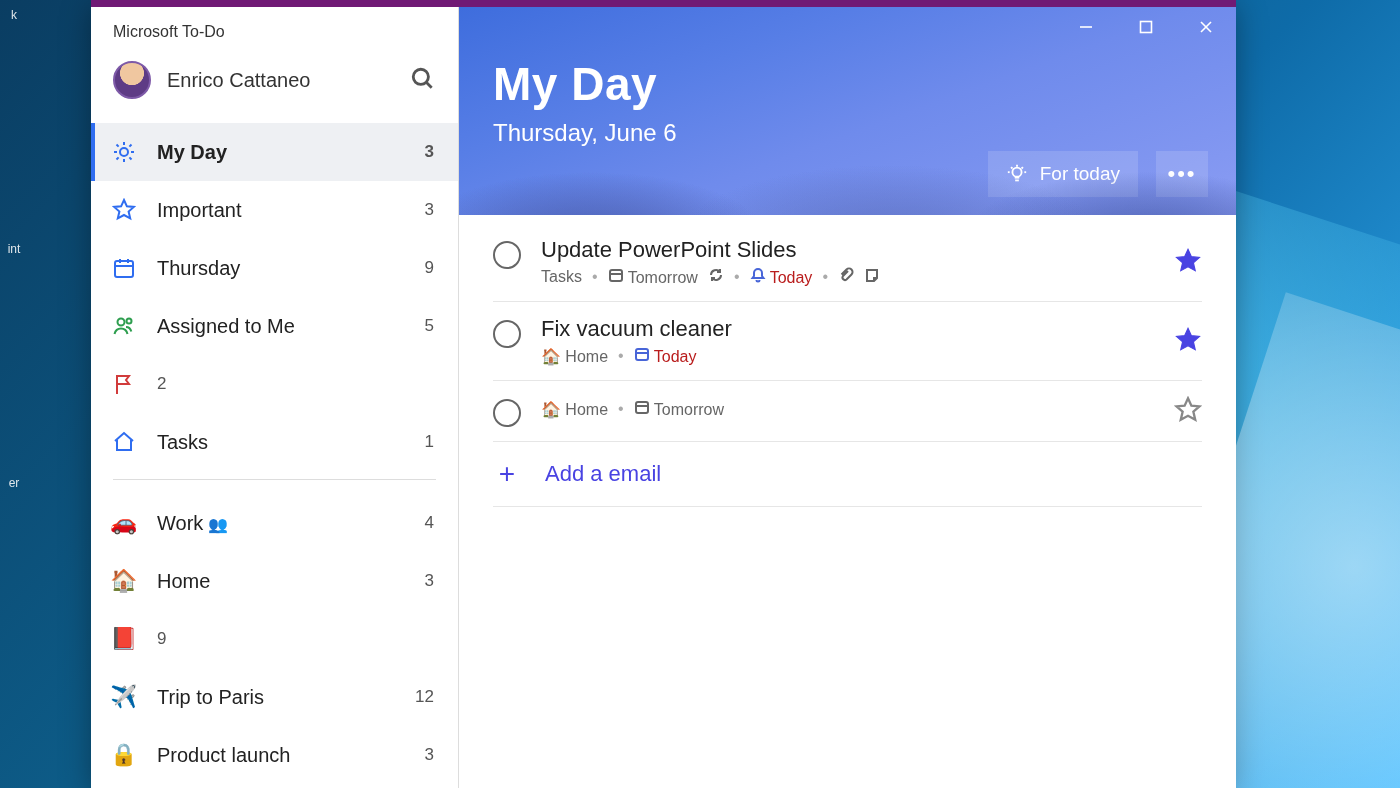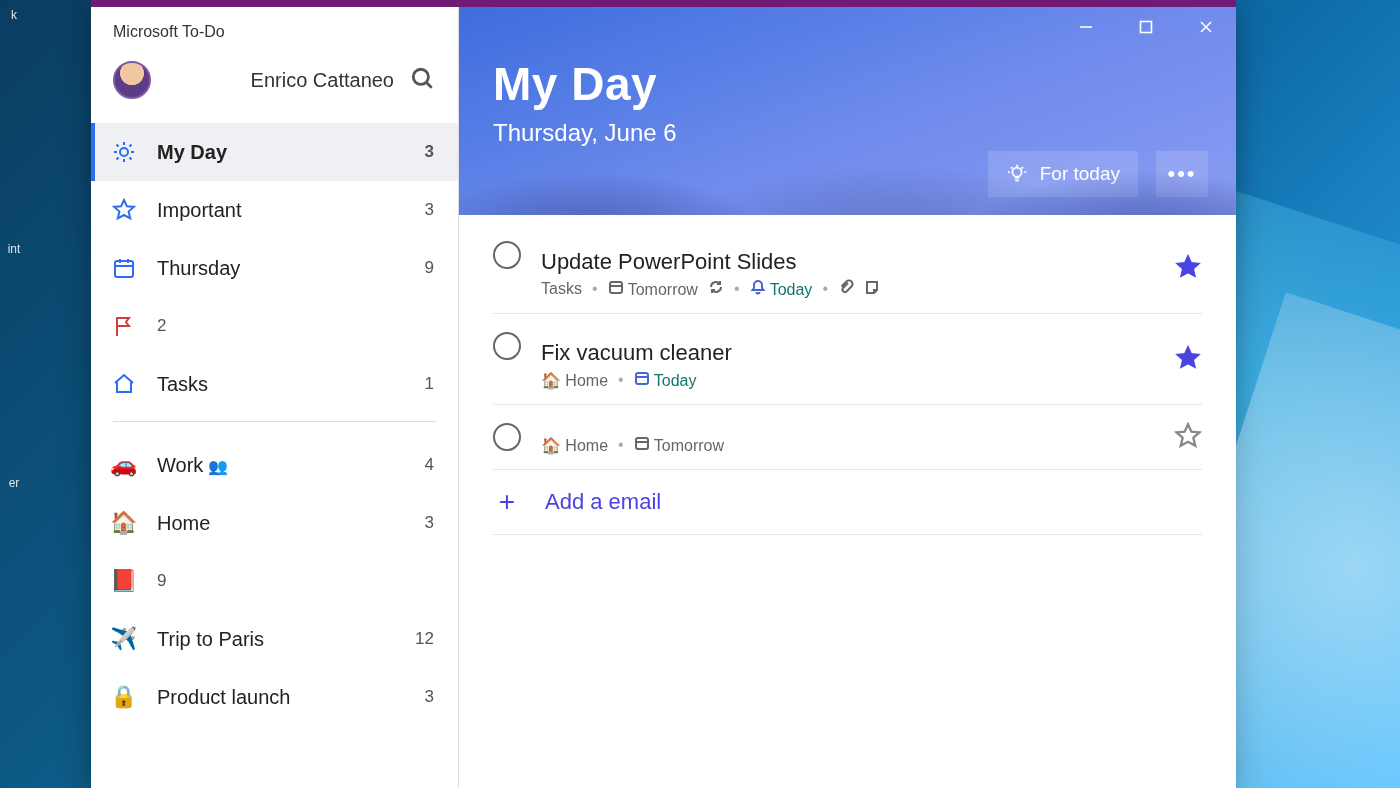--- a/index.html
+++ b/index.html
@@ -39,21 +39,21 @@
   }
   .app-title { font-size: 16px; color:#333; padding: 16px 22px 10px; }
   .profile-row {
     display:flex; align-items:center; gap:16px; padding: 10px 22px 18px;
   }
   .avatar {
     width:38px; height:38px; border-radius:50%;
     background: radial-gradient(circle at 50% 30%, #f0c7a0 40%, #5e3b85 42%);
     border: 2px solid #7e5aa8;
   }
-  .profile-name { flex:1; font-size:20px; color:#333;text-align:right; }
+  .profile-name { flex:1; font-size:20px; color:#333; }
   .search-btn { background:none; border:none; cursor:pointer; }
   .search-btn svg { width:26px; height:26px; stroke:#555; stroke-width:2.6; fill:none; }
 
   .nav-list { padding-top:6px; }
   .nav-item {
     display:flex; align-items:center; gap:20px;
     padding: 16px 24px 16px 20px; font-size:20px; color:#222; cursor:pointer;
   }
   .nav-item.active {
     background:#eef0f3;
@@ -103,29 +103,29 @@
 
   .tasks { padding: 8px 34px 0; }
   .task {
     display:flex; align-items:flex-start; gap:20px;
     padding: 14px 0; border-bottom:1px solid #e6e6e6;
   }
   .task-check {
     width:28px; height:28px; border:2.5px solid #666; border-radius:50%; flex:0 0 28px;
     margin-top:4px; background:none; cursor:pointer;
   }
-  .task-body { flex:1;margin-top:12px; }
+  .task-body { flex:1; }
   .task-title { font-size:22px; color:#222; }
   .task-meta {
     display:flex; align-items:center; gap:10px; flex-wrap:wrap;
     font-size:16px; color:#666; margin-top:4px;
   }
   .task-meta .dot { color:#aaa; }
   .task-meta .due-icon { width:16px; height:16px; stroke:#666; fill:none; stroke-width:2; }
-  .task-meta .accent { color:#0f766e;text-align:right; }
+  .task-meta .accent { color:#b91c1c;text-align:right; }
   .task-meta .accent .due-icon { stroke:#4865d8; }
   .task-star { background:none; border:none; cursor:pointer; align-self:center; }
   .task-star svg { width:28px; height:28px; }
   .star-on path { fill:#4943e2; stroke:#4943e2; }
   .star-off path { fill:none; stroke:#888; stroke-width:2; }
 
   .add-task {
     display:flex; align-items:center; gap:24px;
     padding: 18px 0; color:#4943e2; font-size:22px; cursor:pointer;
     border-bottom:1px solid #e6e6e6;
@@ -198,20 +198,32 @@
         <span class="ico ico-plan">
           <svg viewBox="0 0 24 24">
               <rect x="3" y="5" width="18" height="16" rx="2"></rect>
               <line x1="3" y1="10" x2="21" y2="10"></line>
               <line x1="8" y1="3" x2="8" y2="7"></line>
               <line x1="16" y1="3" x2="16" y2="7"></line>
             </svg>
         </span>
         <span class="label">Thursday</span>
         <span class="count">9</span>
+      </div>
+      <div class="nav-item">
+        <span class="ico ico-assign">
+          <svg viewBox="0 0 24 24">
+              <circle cx="9" cy="8" r="3.5"></circle>
+              <path d="M2.5 20c.8-3.5 3.5-5.5 6.5-5.5s5.7 2 6.5 5.5"></path>
+              <circle cx="17" cy="7" r="2.5"></circle>
+              <path d="M14 13c2.6 0 4.6 1.8 5.3 4.6"></path>
+            </svg>
+        </span>
+        <span class="label">Assigned to Me</span>
+        <span class="count">5</span>
       </div>
       <div class="nav-item">
         <span class="ico ico-flag">
           <svg viewBox="0 0 24 24">
               <line x1="5" y1="3" x2="5" y2="22"></line>
               <path d="M5 4h12l-3 4 3 4H5"></path>
             </svg>
         </span>
         <span class="count">2</span>
       </div>

